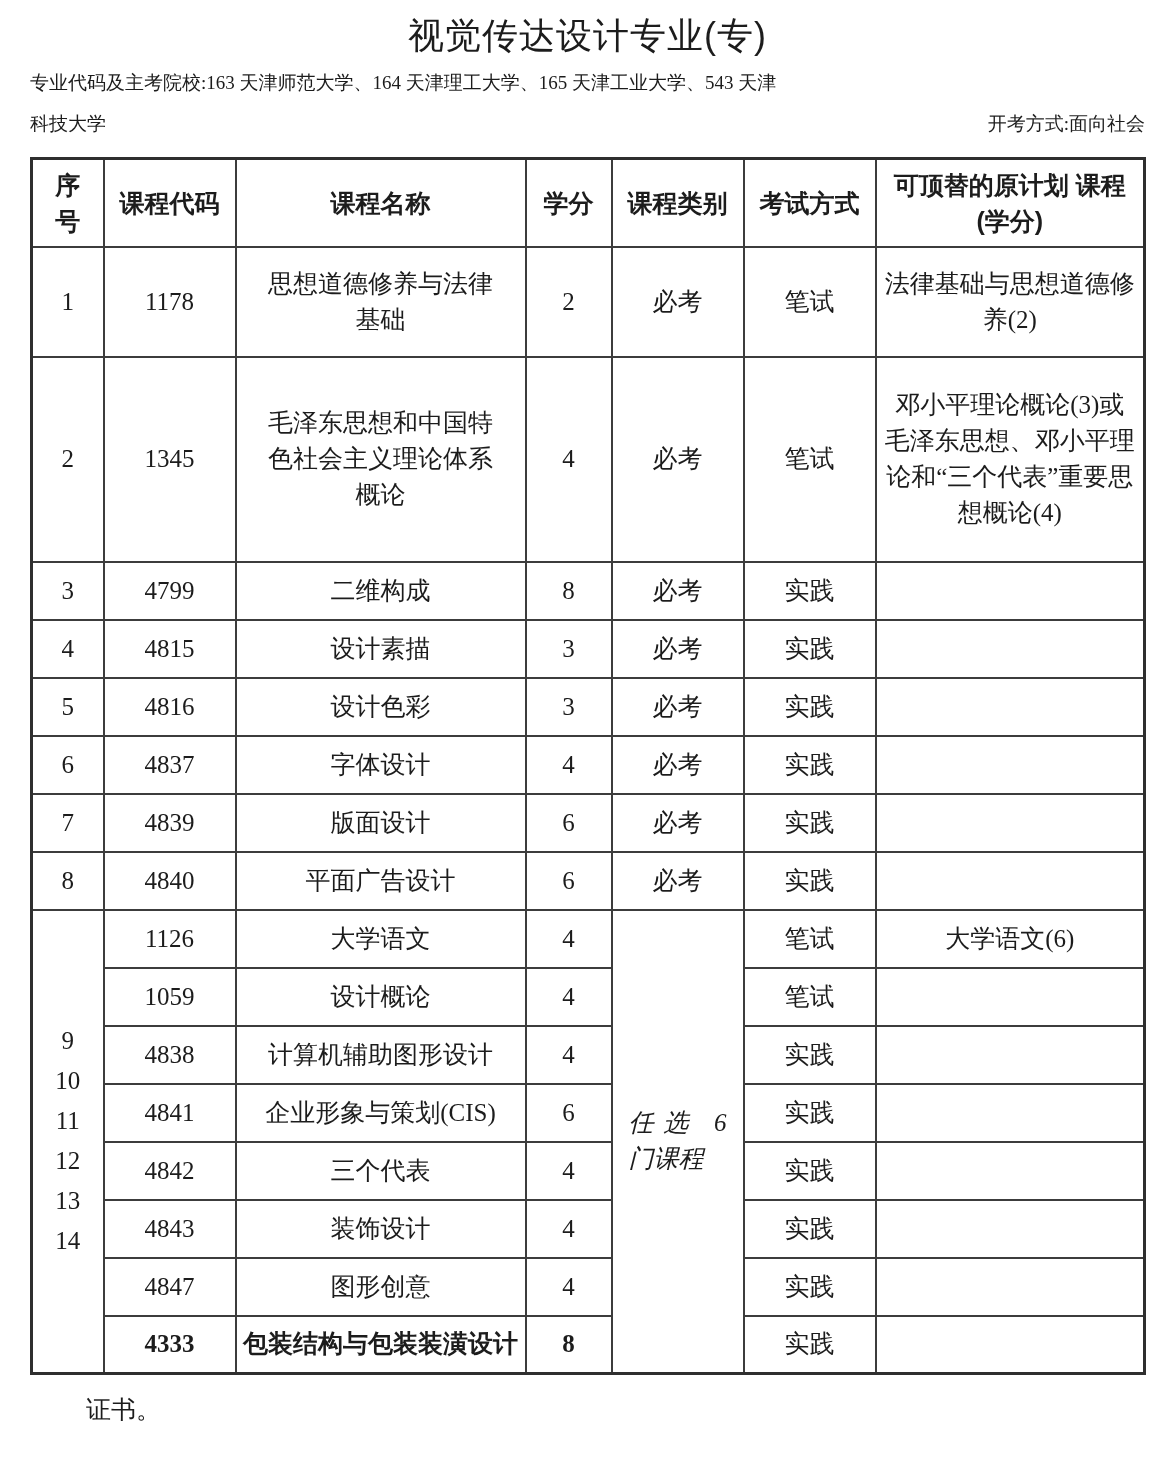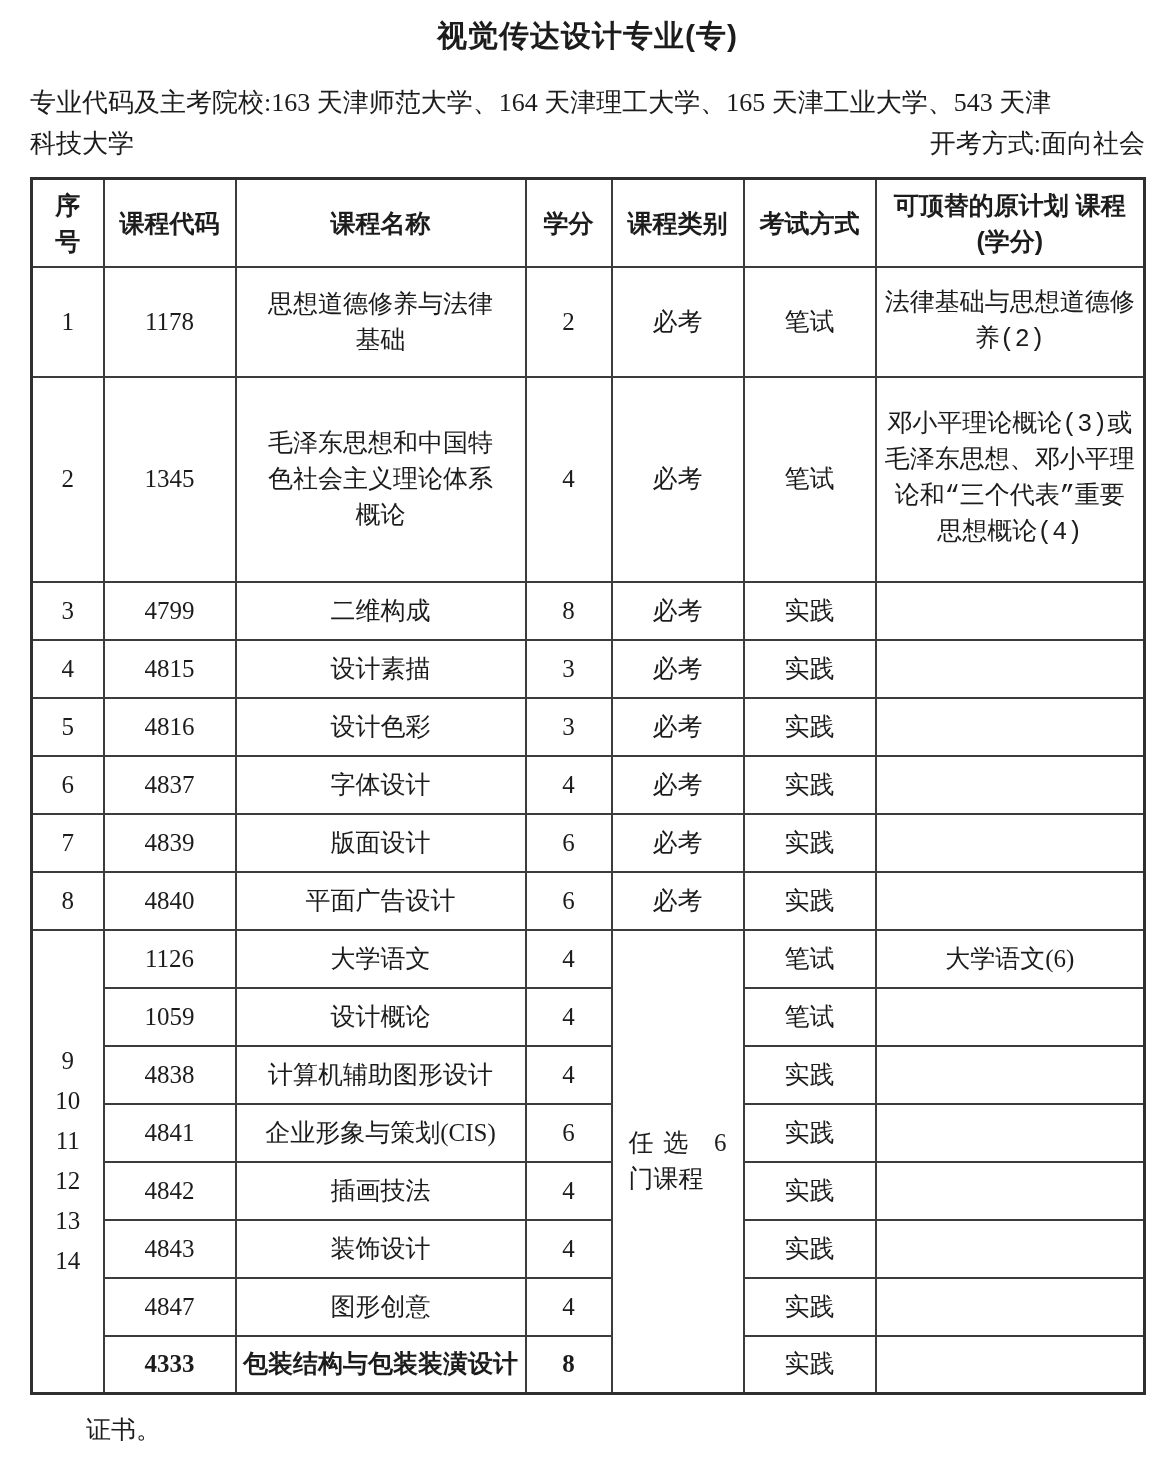--- a/index.html
+++ b/index.html
@@ -9,27 +9,27 @@
     min-height: 1482px;
     font-family: "Liberation Serif", "DejaVu Serif", serif;
     color: #1c1c1c;
     position: relative;
   }
   .page { padding: 14px 30px 20px 30px; }
 
   .title {
     text-align: center;
     font-family: "Liberation Sans", "DejaVu Sans", sans-serif;
-    font-weight: 700;
-    font-size: 30px;
+    font-weight: 400;
+    font-size: 36px;
     line-height: 44px;
     letter-spacing: 1px;
   }
 
-  .intro { margin-top: 24px; font-size: 26px; line-height: 41px; }
+  .intro { margin-top: 4px; font-size: 19px; line-height: 41px; }
   .intro-line1 { text-align: justify; }
   .intro-line2 { display: flex; justify-content: space-between; gap: 28px; }
 
   table.plan {
     margin-top: 13px;
     border-collapse: collapse;
     table-layout: fixed;
     width: 1113px;
     border: 3px solid #2f2f2f;
   }
@@ -47,25 +47,25 @@
   tr.h-std { height: 58px; }
 
   td.th {
     font-family: "Liberation Sans", "DejaVu Sans", sans-serif;
     font-weight: 700;
     font-size: 25px;
     line-height: 35px;
     padding: 0 10px;
   }
   td.justify-name { text-align: justify; padding: 12px 22px; }
-  td.justify-rep  { text-align: justify; padding: 0 8px; font-family: Liberation Mono, monospace; }
+  td.justify-rep  { text-align: justify; padding: 0 8px; }
   td.tight { padding: 0 1px; font-size: 24px; font-weight: bold; }
   td.dbl { border-top: 6px double #3c3c3c; }
 
-  .cat-inner { width: 98px; margin: 0 auto; text-align: justify; }
+  .cat-inner { width: 98px; margin: 0 auto; text-align: justify; font-style: italic; }
   .seq-stack {
     display: flex; flex-direction: column;
     justify-content: center; align-items: center;
   }
   .seq-stack div { line-height: 40px; font-size: 25px; }
 
   .note { margin-top: 12px; font-size: 25px; line-height: 45px; }
   .note-l2 { padding-left: 56px; }
 </style>
 </head>
@@ -224,21 +224,21 @@
       <tr class="h-std">
         <td>4841</td>
         <td>企业形象与策划(CIS)</td>
         <td>6</td>
         <td>实践</td>
         <td></td>
       </tr>
 
       <tr class="h-std">
         <td>4842</td>
-        <td>插画技法</td>
+        <td>三个代表</td>
         <td>4</td>
         <td>实践</td>
         <td></td>
       </tr>
 
       <tr class="h-std">
         <td>4843</td>
         <td>装饰设计</td>
         <td>4</td>
         <td>实践</td>

